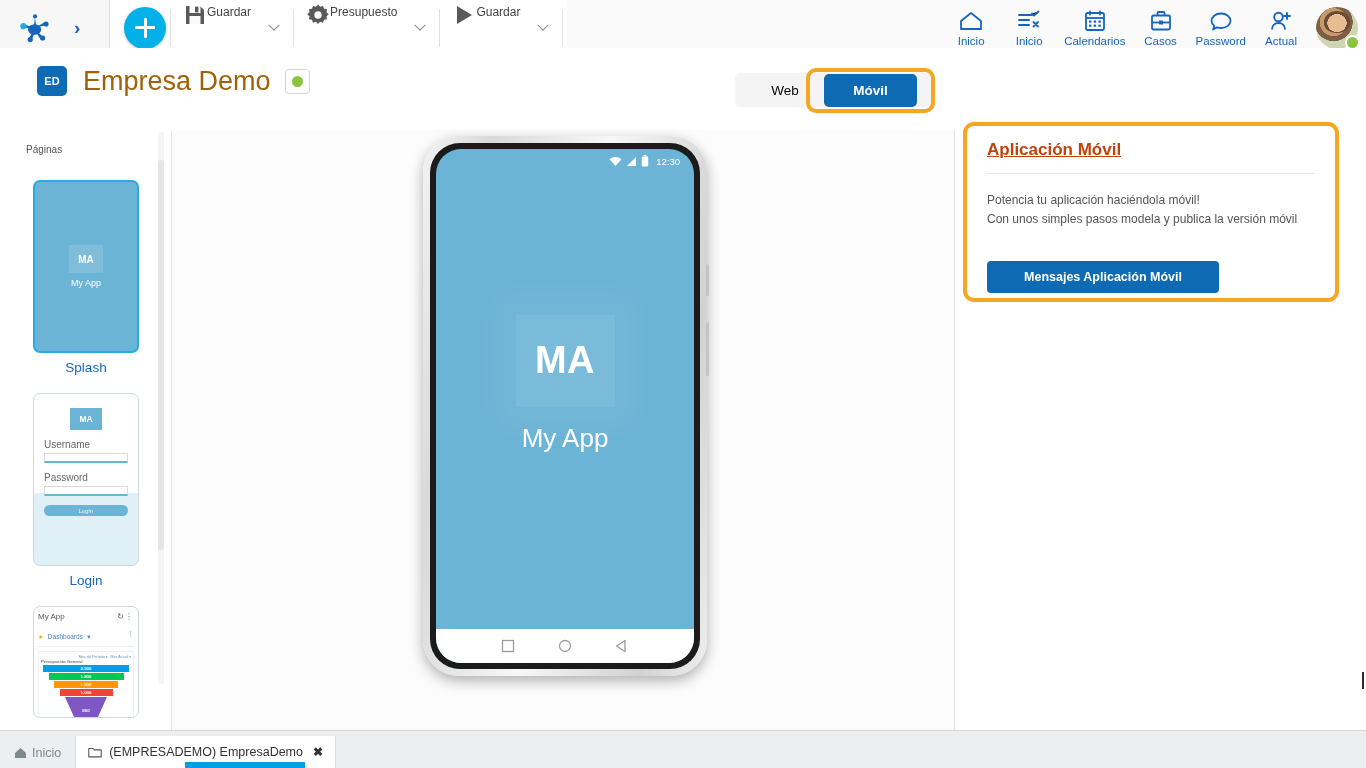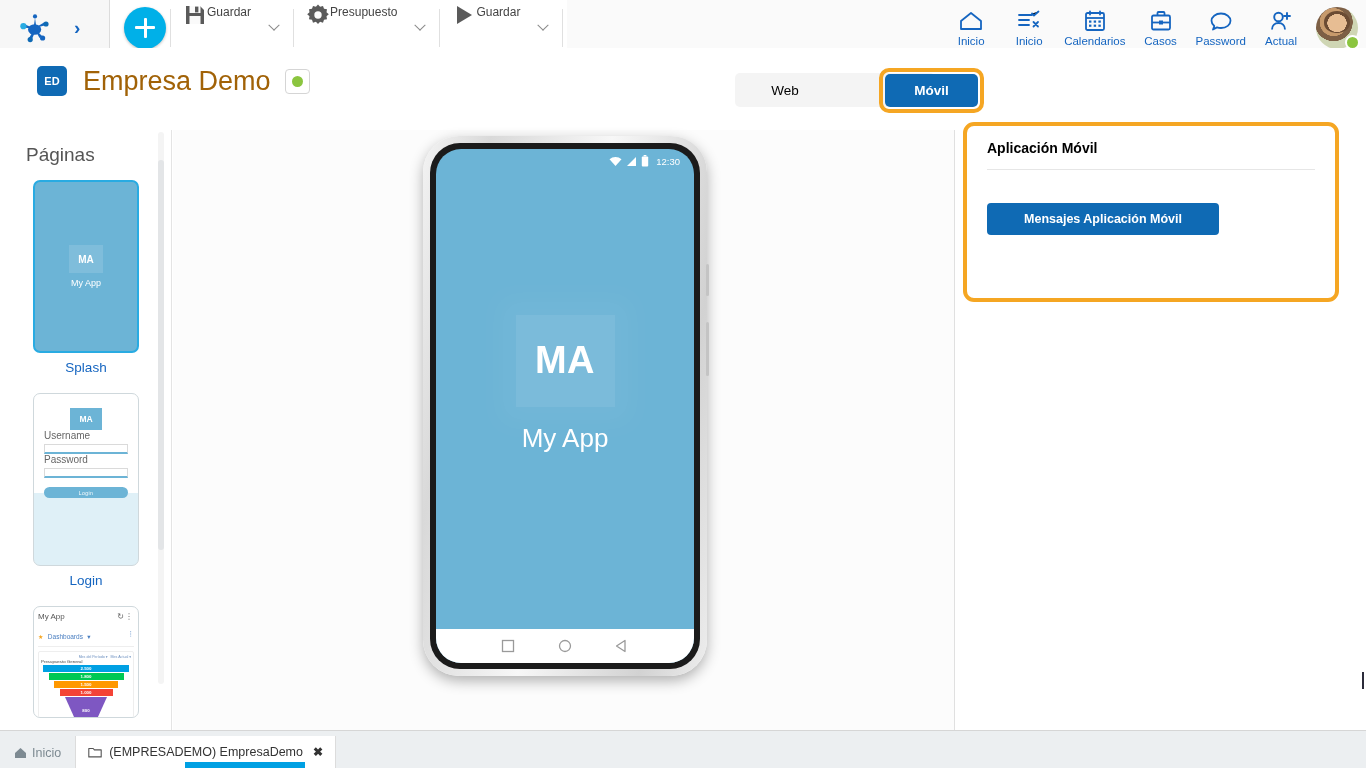--- a/index.html
+++ b/index.html
@@ -112,38 +112,38 @@
   #mode-switch {
     position: absolute; left: 735px; top: 73px;
     display: flex; align-items: center;
     background: #f4f4f4; border-radius: 5px; height: 34px; width: 200px;
   }
   #tab-web {
     width: 100px; height: 34px; display: flex; align-items: center; justify-content: center;
     font-size: 13.5px; color: #000000; cursor: pointer;
   }
   #tab-movil-ring {
-    position: absolute; left: 879px; top: 68px;
-    width: 105px; height: 45px; border: 4px solid #f5a623; border-radius: 10px;
+    position: absolute; left: 806px; top: 68px;
+    width: 129px; height: 45px; border: 4px solid #f5a623; border-radius: 10px;
     display: flex; align-items: center; justify-content: center; background: transparent;
     box-sizing: border-box;
   }
   #tab-movil {
     width: 93px; height: 33px; border-radius: 5px; background: #0f6ab4; color: #fff;
     font-size: 13.5px; font-weight: bold;
     display: flex; align-items: center; justify-content: center; cursor: pointer;
   }
 
   
   #sidebar {
     position: absolute; left: 0; top: 130px; width: 172px; height: 600px;
     background: #fff; border-right: 1px solid #e4e4e4;
   }
   #pages-title {
-    font-size: 19px; color: #555; margin: 14px 0 0 26px;
+    font-size: 10px; color: #555; margin: 14px 0 0 26px;
   }
   #pages-scroll {
     position: absolute; left: 0; top: 44px; width: 172px; height: 556px; overflow: hidden;
   }
   .page-card { width: 172px; display: flex; flex-direction: column; align-items: center; }
   .page-label { font-size: 13.5px; color: #1565c0; margin-top: 7px; cursor: pointer; }
 
   
   #thumb-splash {
     width: 106px; height: 173px; border-radius: 7px;
@@ -161,21 +161,21 @@
   #thumb-login {
     width: 106px; height: 173px; border-radius: 7px; cursor: pointer;
     background: linear-gradient(to bottom, #ffffff 0 58%, #dff0f7 58% 100%);
     border: 1px solid #cfd8dc; padding: 14px 10px 0 10px;
   }
   #thumb-login .lg-ma {
     width: 32px; height: 22px; background: #6cb4d6; color: #fff; font-size: 8.5px;
     font-weight: bold; display: flex; align-items: center; justify-content: center;
     margin: 0 auto;
   }
-  #thumb-login .lg-lab { font-size: 10px; color: #666; }
+  #thumb-login .lg-lab { font-size: 10px; color: #666; margin-top: 9px; }
   #thumb-login .lg-inp {
     height: 10px; background: #fff; border: 1px solid #dadada;
     border-bottom: 2px solid #6cb4d6; margin-top: 3px;
   }
   #thumb-login .lg-btn {
     height: 11px; background: #6cb4d6; border-radius: 6px; margin-top: 9px;
     color:#fff; font-size:5px; display:flex; align-items:center; justify-content:center;
     letter-spacing:.5px;
   }
 
@@ -266,21 +266,21 @@
   #rightpanel {
     position: absolute; left: 956px; top: 122px; width: 410px; height: 608px; background: #fff;
   }
   #mobile-card-ring {
     position: absolute; left: 7px; top: 0px; width: 376px; height: 180px;
     border: 4px solid #f5a623; border-radius: 11px; background: #fff;
   }
   #mobile-card {
     position: absolute; inset: 0; padding: 14px 20px;
   }
-  #mc-title { font-size: 14px; color: #000000; font-weight: bold; }
+  #mc-title { font-size: 17px; color: #c2410c; font-weight: bold; text-decoration: underline; }
   #mc-divider { height: 1px; background: #e6e6e6; margin: 13px 0 0 0; }
   #mc-body { margin-top: 17px; font-size: 12px; color: #555; line-height: 1.55; }
   #mc-btn {
     margin-top: 33px; width: 232px; height: 32px; background: #0f6ab4; color: #fff;
     border-radius: 4px; font-size: 12.5px; font-weight: bold;
     display: flex; align-items: center; justify-content: center; cursor: pointer;
   }
   #caret-cursor {
     position: absolute; left: 1362px; top: 672px; width: 2px; height: 17px; background: #2b2b3a;
   }
@@ -554,20 +554,24 @@
       </div>
     </div>
   </div>
 </div>
 
 <div id="rightpanel">
   <div id="mobile-card-ring">
     <div id="mobile-card">
       <div id="mc-title">Aplicación Móvil</div>
       <div id="mc-divider"></div>
+      <div id="mc-body">
+        <div>Potencia tu aplicación haciéndola móvil!</div>
+        <div>Con unos simples pasos modela y publica la versión móvil</div>
+      </div>
       <div id="mc-btn">Mensajes Aplicación Móvil</div>
     </div>
   </div>
 </div>
 
 <div id="caret-cursor"></div>
 
 <div id="taskbar">
   <div id="tb-home">
     <svg width="13" height="12" viewBox="0 0 13 12">

